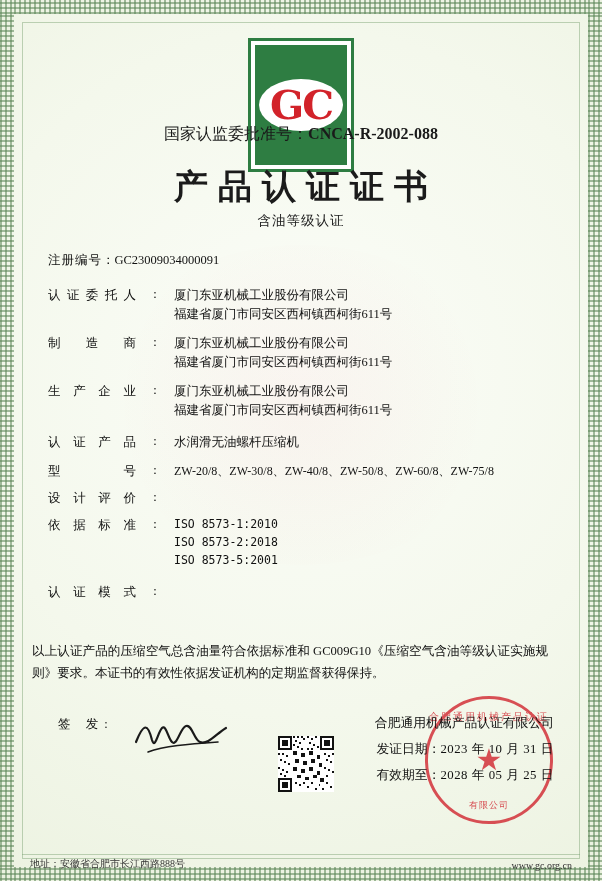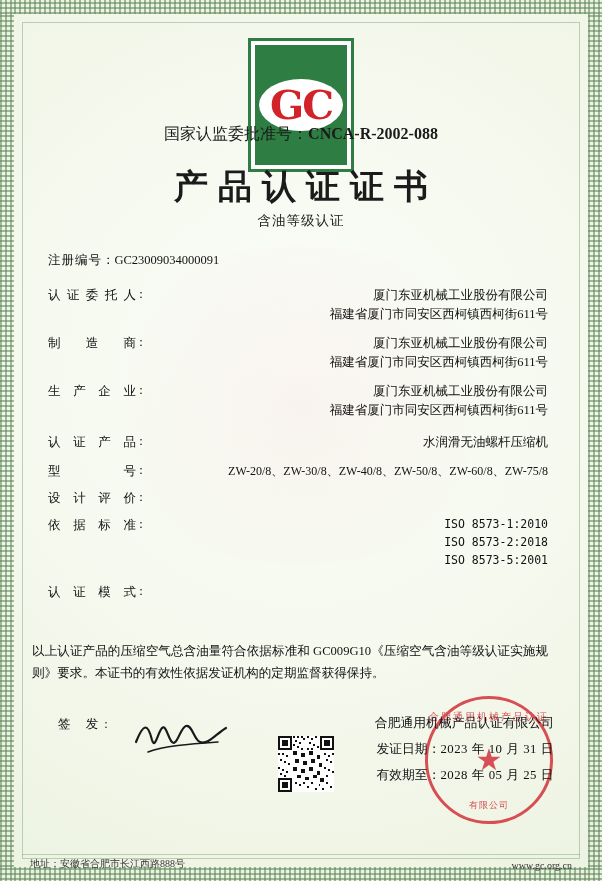--- a/index.html
+++ b/index.html
@@ -149,20 +149,21 @@
   .fields {
     position: absolute;
     top: 262px;
     left: 18px;
     width: 500px;
   }
   .field {
     display: flex;
     align-items: flex-start;
     margin-bottom: 9px;
+    gap: 14px;
   }
   .f-label {
     width: 88px;
     flex: 0 0 88px;
     font-size: 12.5px;
     color: #111;
     text-align: justify;
     text-align-last: justify;
     padding-top: 1px;
     letter-spacing: 0px;
@@ -172,21 +173,21 @@
     font-size: 12.5px;
     text-align: center;
     padding-top: 1px;
   }
   .f-value {
     flex: 1 1 auto;
     font-size: 12.5px;
     color: #111;
     line-height: 1.55;
   }
-  .f-value .line { display: block; text-align: right; }
+  .f-value .line { display: block; }
   .mono {
     font-family: "DejaVu Sans Mono", monospace;
     font-size: 11.5px;
     letter-spacing: 0px;
   }
   .models {
     font-family: "Liberation Serif", serif;
     font-size: 12px;
   }
   .gapper { height: 4px; }

